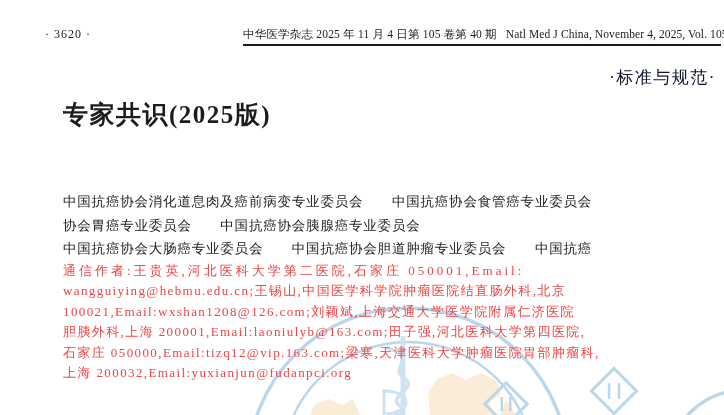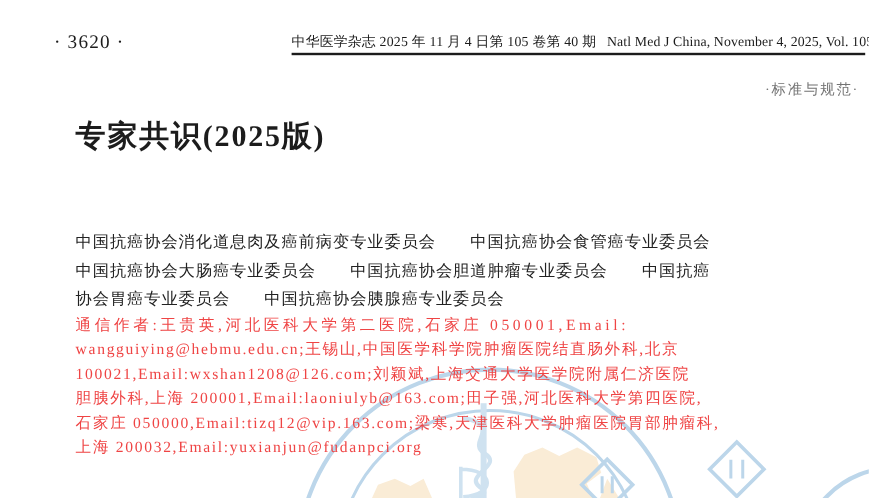--- a/index.html
+++ b/index.html
@@ -17,36 +17,36 @@
   
   .watermark{position:absolute;left:0;top:0;z-index:0;pointer-events:none;}
   .wm-blue{stroke:var(--wm-blue);fill:none;}
   .wm-blue-soft{stroke:var(--wm-blue-soft);fill:none;}
   .wm-tan{fill:var(--wm-tan);stroke:none;}
   
   .layer{position:absolute;left:0;top:0;width:724px;height:415px;z-index:1;}
   
   .page-number{
     position:absolute;top:27px;left:45px;
-    font-size:16px;letter-spacing:1px;white-space:nowrap;
+    font-size:12px;letter-spacing:1px;white-space:nowrap;
   }
   .journal-line{
     position:absolute;top:27px;left:243px;width:478px;
     font-size:11.5px;white-space:nowrap;
   }
   .journal-line .cn{letter-spacing:0.2px;}
   .journal-line .en{margin-left:9px;letter-spacing:0.1px;}
   .header-rule{
     position:absolute;top:44px;left:243px;width:478px;height:1.5px;
     background:var(--ink);
   }
   
   .section-label{
     position:absolute;top:66px;right:8px;
-    font-size:12px;letter-spacing:1.5px;white-space:nowrap;color:#737373;
+    font-size:17px;letter-spacing:1.5px;white-space:nowrap;color:#0f172a;
   }
   
   .article-title{
     position:absolute;top:97px;left:63px;
     font-size:25px;line-height:35.5px;font-weight:600;
     letter-spacing:1.5px;white-space:nowrap;color:var(--ink);
   }
   
   .committees{
     position:absolute;top:190px;left:63px;
@@ -98,22 +98,22 @@
   <div class="header-rule"></div>
 
   <div class="section-label">·标准与规范·</div>
 
   <div class="article-title">
     <div>专家共识(2025版)</div>
   </div>
 
   <div class="committees">
     <div>中国抗癌协会消化道息肉及癌前病变专业委员会　　中国抗癌协会食管癌专业委员会</div>
+    <div>协会胃癌专业委员会　　中国抗癌协会胰腺癌专业委员会</div>
     <div>中国抗癌协会大肠癌专业委员会　　中国抗癌协会胆道肿瘤专业委员会　　中国抗癌</div>
-    <div>协会胃癌专业委员会　　中国抗癌协会胰腺癌专业委员会</div>
   </div>
 
   <div class="correspondence">
     <div class="line-0">通信作者:王贵英,河北医科大学第二医院,石家庄 050001,Email:</div>
     <div>wangguiying@hebmu.edu.cn;王锡山,中国医学科学院肿瘤医院结直肠外科,北京</div>
     <div>100021,Email:wxshan1208@126.com;刘颖斌,上海交通大学医学院附属仁济医院</div>
     <div>胆胰外科,上海 200001,Email:laoniulyb@163.com;田子强,河北医科大学第四医院,</div>
     <div>石家庄 050000,Email:tizq12@vip.163.com;梁寒,天津医科大学肿瘤医院胃部肿瘤科,</div>
     <div>上海 200032,Email:yuxianjun@fudanpci.org</div>
   </div>

